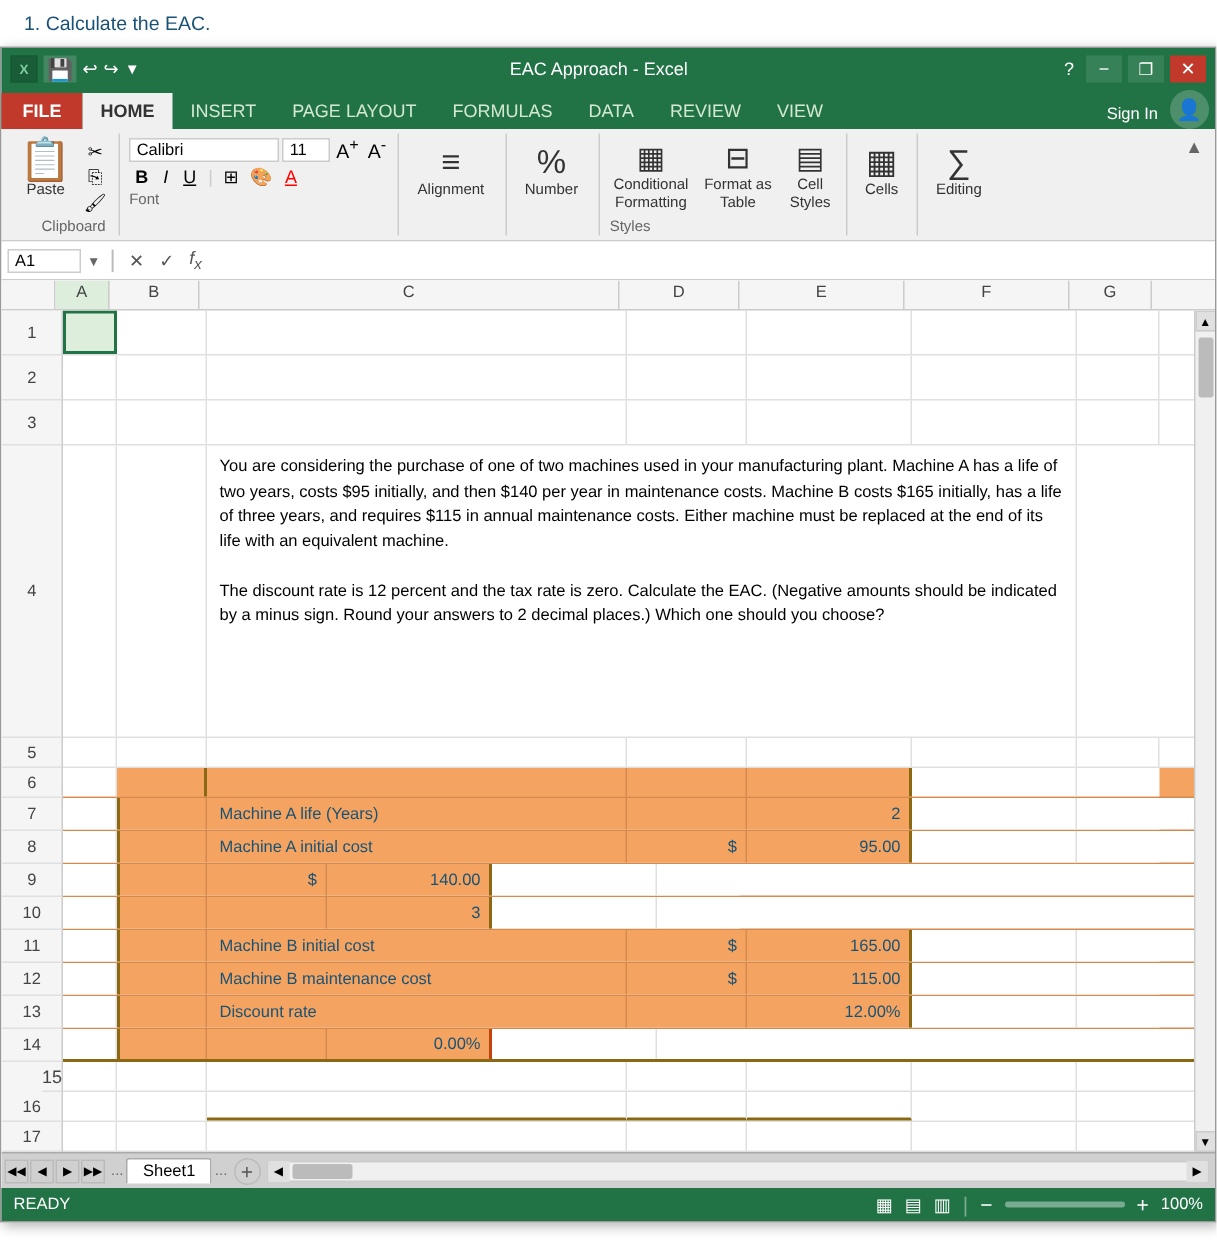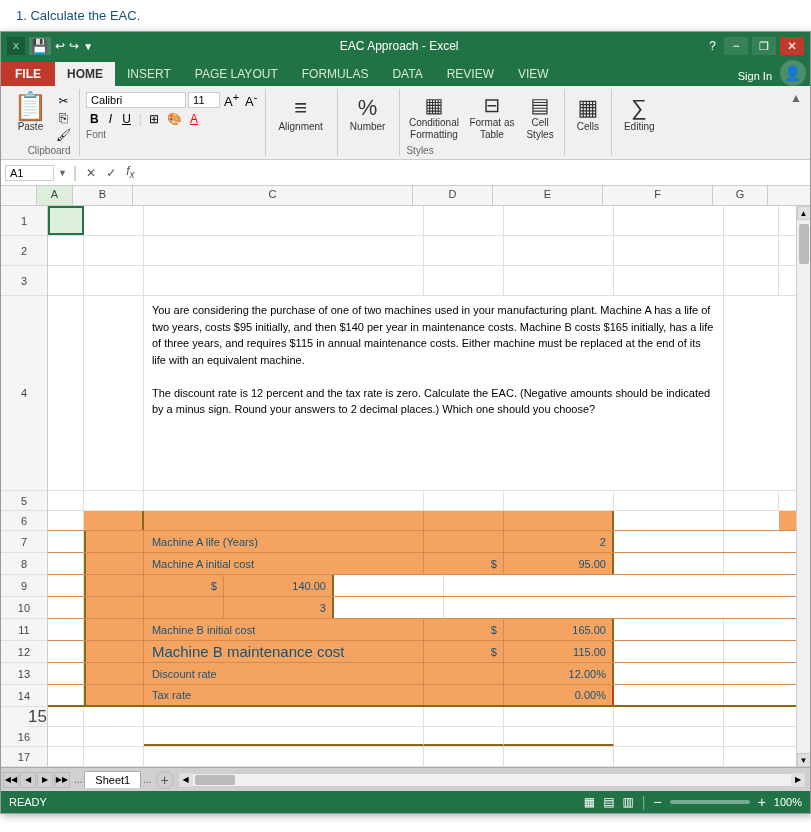--- a/index.html
+++ b/index.html
@@ -168,21 +168,21 @@
         <div style="height: 20px; border-bottom: 1px solid #e0e0e0; text-align: center; font-size: 11px; color: #444; display: flex; align-items: center; justify-content: center;">5</div>
         <div style="height: 20px; border-bottom: 1px solid #e0e0e0; text-align: center; font-size: 11px; color: #444; display: flex; align-items: center; justify-content: center;">6</div>
         <div style="height: 22px; border-bottom: 1px solid #e0e0e0; text-align: center; font-size: 11px; color: #444; display: flex; align-items: center; justify-content: center;">7</div>
         <div style="height: 22px; border-bottom: 1px solid #e0e0e0; text-align: center; font-size: 11px; color: #444; display: flex; align-items: center; justify-content: center;">8</div>
         <div style="height: 22px; border-bottom: 1px solid #e0e0e0; text-align: center; font-size: 11px; color: #444; display: flex; align-items: center; justify-content: center;">9</div>
         <div style="height: 22px; border-bottom: 1px solid #e0e0e0; text-align: center; font-size: 11px; color: #444; display: flex; align-items: center; justify-content: center;">10</div>
         <div style="height: 22px; border-bottom: 1px solid #e0e0e0; text-align: center; font-size: 11px; color: #444; display: flex; align-items: center; justify-content: center;">11</div>
         <div style="height: 22px; border-bottom: 1px solid #e0e0e0; text-align: center; font-size: 11px; color: #444; display: flex; align-items: center; justify-content: center;">12</div>
         <div style="height: 22px; border-bottom: 1px solid #e0e0e0; text-align: center; font-size: 11px; color: #444; display: flex; align-items: center; justify-content: center;">13</div>
         <div style="height: 22px; border-bottom: 1px solid #e0e0e0; text-align: center; font-size: 11px; color: #444; display: flex; align-items: center; justify-content: center;">14</div>
-        <div style="height: 20px; border-bottom: 1px solid #e0e0e0; text-align: center; font-size: 17px; color: #444; display: flex; align-items: center; justify-content: center; margin-left: 27px;">15</div>
+        <div style="height: 20px; border-bottom: 1px solid #e0e0e0; text-align: center; font-size: 12px; color: #444; display: flex; align-items: center; justify-content: center; margin-left: 27px;">15</div>
         <div style="height: 20px; border-bottom: 1px solid #e0e0e0; text-align: center; font-size: 11px; color: #444; display: flex; align-items: center; justify-content: center;">16</div>
         <div style="height: 20px; border-bottom: 1px solid #e0e0e0; text-align: center; font-size: 11px; color: #444; display: flex; align-items: center; justify-content: center;">17</div>
       </div>
 
       <div style="flex: 1; overflow: hidden; position: relative;">
 
         <div style="display: flex; height: 30px; border-bottom: 1px solid #e0e0e0;">
           <div style="width: 36px; min-width: 36px; border-right: 1px solid #e0e0e0; background: #ddeedd; border: 2px solid #217346;"></div>
           <div style="width: 60px; min-width: 60px; border-right: 1px solid #e0e0e0;"></div>
           <div style="width: 280px; min-width: 280px; border-right: 1px solid #e0e0e0;"></div>
@@ -308,21 +308,21 @@
           <div style="width: 110px; min-width: 110px; border-right: 2px solid #8B6914; background: #f4a460; font-size: 11px; padding: 2px 6px; color: #1a5276; display: flex; align-items: center; justify-content: flex-end;">
             <span>165.00</span>
           </div>
           <div style="width: 110px; min-width: 110px; border-right: 1px solid #e0e0e0; background: white;"></div>
           <div style="width: 55px; min-width: 55px; background: white;"></div>
         </div>
 
         <div style="display: flex; height: 22px; border-bottom: 1px solid #d4894f;">
           <div style="width: 36px; min-width: 36px; border-right: 1px solid #e0e0e0; background: white;"></div>
           <div style="width: 60px; min-width: 60px; border-left: 2px solid #8B6914; border-right: 1px solid #d4894f; background: #f4a460;"></div>
-          <div style="width: 280px; min-width: 280px; border-right: 1px solid #d4894f; background: #f4a460; font-size: 15px; padding: 2px 8px; color: #1a5276; display: flex; align-items: center;">
+          <div style="width: 280px; min-width: 280px; border-right: 1px solid #d4894f; background: #f4a460; font-size: 11px; padding: 2px 8px; color: #1a5276; display: flex; align-items: center;">
             <span>Machine B maintenance cost</span>
           </div>
           <div style="width: 80px; min-width: 80px; border-right: 1px solid #d4894f; background: #f4a460; font-size: 11px; padding: 2px 6px; color: #1a5276; display: flex; align-items: center; justify-content: flex-end;">
             <span>$</span>
           </div>
           <div style="width: 110px; min-width: 110px; border-right: 2px solid #8B6914; background: #f4a460; font-size: 11px; padding: 2px 6px; color: #1a5276; display: flex; align-items: center; justify-content: flex-end;">
             <span>115.00</span>
           </div>
           <div style="width: 110px; min-width: 110px; border-right: 1px solid #e0e0e0; background: white;"></div>
           <div style="width: 55px; min-width: 55px; background: white;"></div>
@@ -338,23 +338,20 @@
           <div style="width: 110px; min-width: 110px; border-right: 2px solid #8B6914; background: #f4a460; font-size: 11px; padding: 2px 6px; color: #1a5276; display: flex; align-items: center; justify-content: flex-end;">
             <span>12.00%</span>
           </div>
           <div style="width: 110px; min-width: 110px; border-right: 1px solid #e0e0e0; background: white;"></div>
           <div style="width: 55px; min-width: 55px; background: white;"></div>
         </div>
 
         <div style="display: flex; height: 22px; border-bottom: 2px solid #8B6914;">
           <div style="width: 36px; min-width: 36px; border-right: 1px solid #e0e0e0; background: white;"></div>
           <div style="width: 60px; min-width: 60px; border-left: 2px solid #8B6914; border-right: 1px solid #d4894f; background: #f4a460;"></div>
-          <div style="width: 280px; min-width: 280px; border-right: 1px solid #d4894f; background: #f4a460; font-size: 11px; padding: 2px 8px; color: #1a5276; display: flex; align-items: center;">
-            <span>Tax rate</span>
-          </div>
           <div style="width: 80px; min-width: 80px; border-right: 1px solid #d4894f; background: #f4a460;"></div>
           <div style="width: 110px; min-width: 110px; border-right: 2px solid #c2410c; background: #f4a460; font-size: 11px; padding: 2px 6px; color: #1a5276; display: flex; align-items: center; justify-content: flex-end;">
             <span>0.00%</span>
           </div>
           <div style="width: 110px; min-width: 110px; border-right: 1px solid #e0e0e0; background: white;"></div>
           <div style="width: 55px; min-width: 55px; background: white;"></div>
         </div>
 
         <div style="display: flex; height: 20px; border-bottom: 1px solid #e0e0e0;">
           <div style="width: 36px; min-width: 36px; border-right: 1px solid #e0e0e0;"></div>

